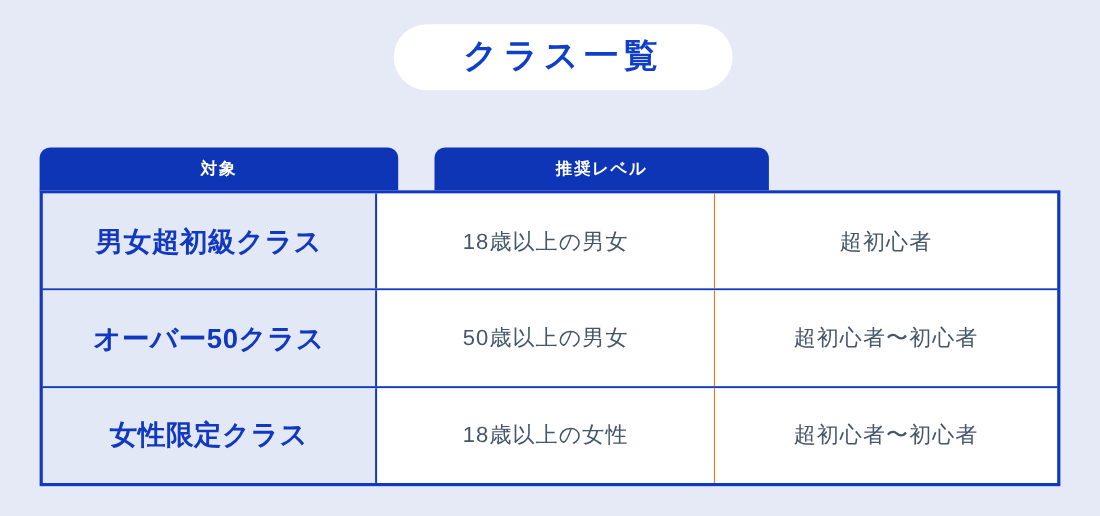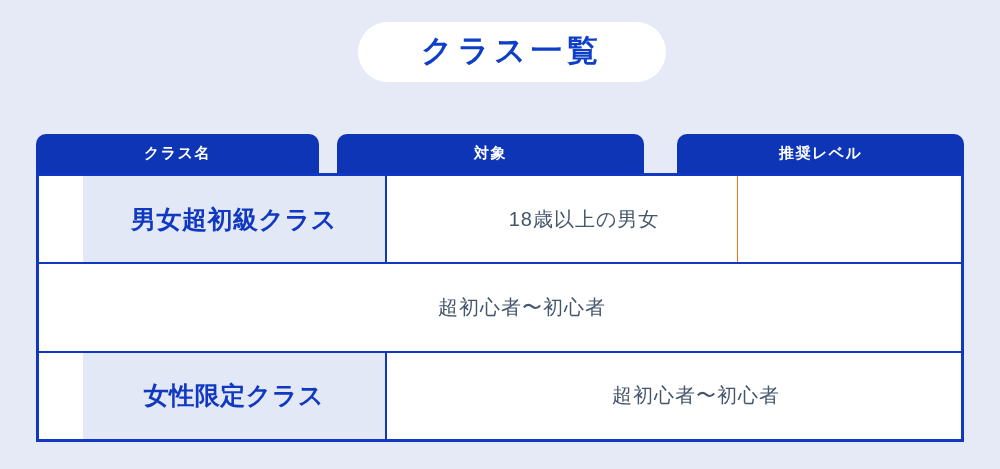--- a/index.html
+++ b/index.html
@@ -96,21 +96,20 @@
   }
   .row:last-child { border-bottom: none; border-radius: 28px; }
 
   .cell {
     display: flex;
     align-items: center;
     justify-content: center;
     box-sizing: border-box;
     text-align: center;
     overflow: hidden;
-    margin-left: 44px;
   }
   .cell.name {
     width: 304px;
     background: #e2e8f5;
     border-right: 2px solid #1038c0;
     color: #1038c0;
     font-size: 25px;
     font-weight: bold;
     letter-spacing: 0.5px;
   }
@@ -135,36 +134,39 @@
 
 <div class="page">
 
   <div class="title-wrap">
     <div class="title-pill">
       <div class="title-text">クラス一覧</div>
     </div>
   </div>
 
   <div class="head-row">
-    <div class="head-cell c1">クラス名</div>
     <div class="head-cell c2">対象</div>
     <div class="head-cell c3">推奨レベル</div>
   </div>
 
   <div class="table">
 
     <div class="row">
       <div class="cell name">男女超初級クラス</div>
       <div class="cell target">18歳以上の男女</div>
+      <div class="cell level">超初心者</div>
     </div>
 
     <div class="row">
+      <div class="cell name">オーバー50クラス</div>
+      <div class="cell target">50歳以上の男女</div>
       <div class="cell level">超初心者〜初心者</div>
     </div>
 
     <div class="row">
       <div class="cell name">女性限定クラス</div>
+      <div class="cell target">18歳以上の女性</div>
       <div class="cell level">超初心者〜初心者</div>
     </div>
 
   </div>
 
 </div>
 
 </body></html>

